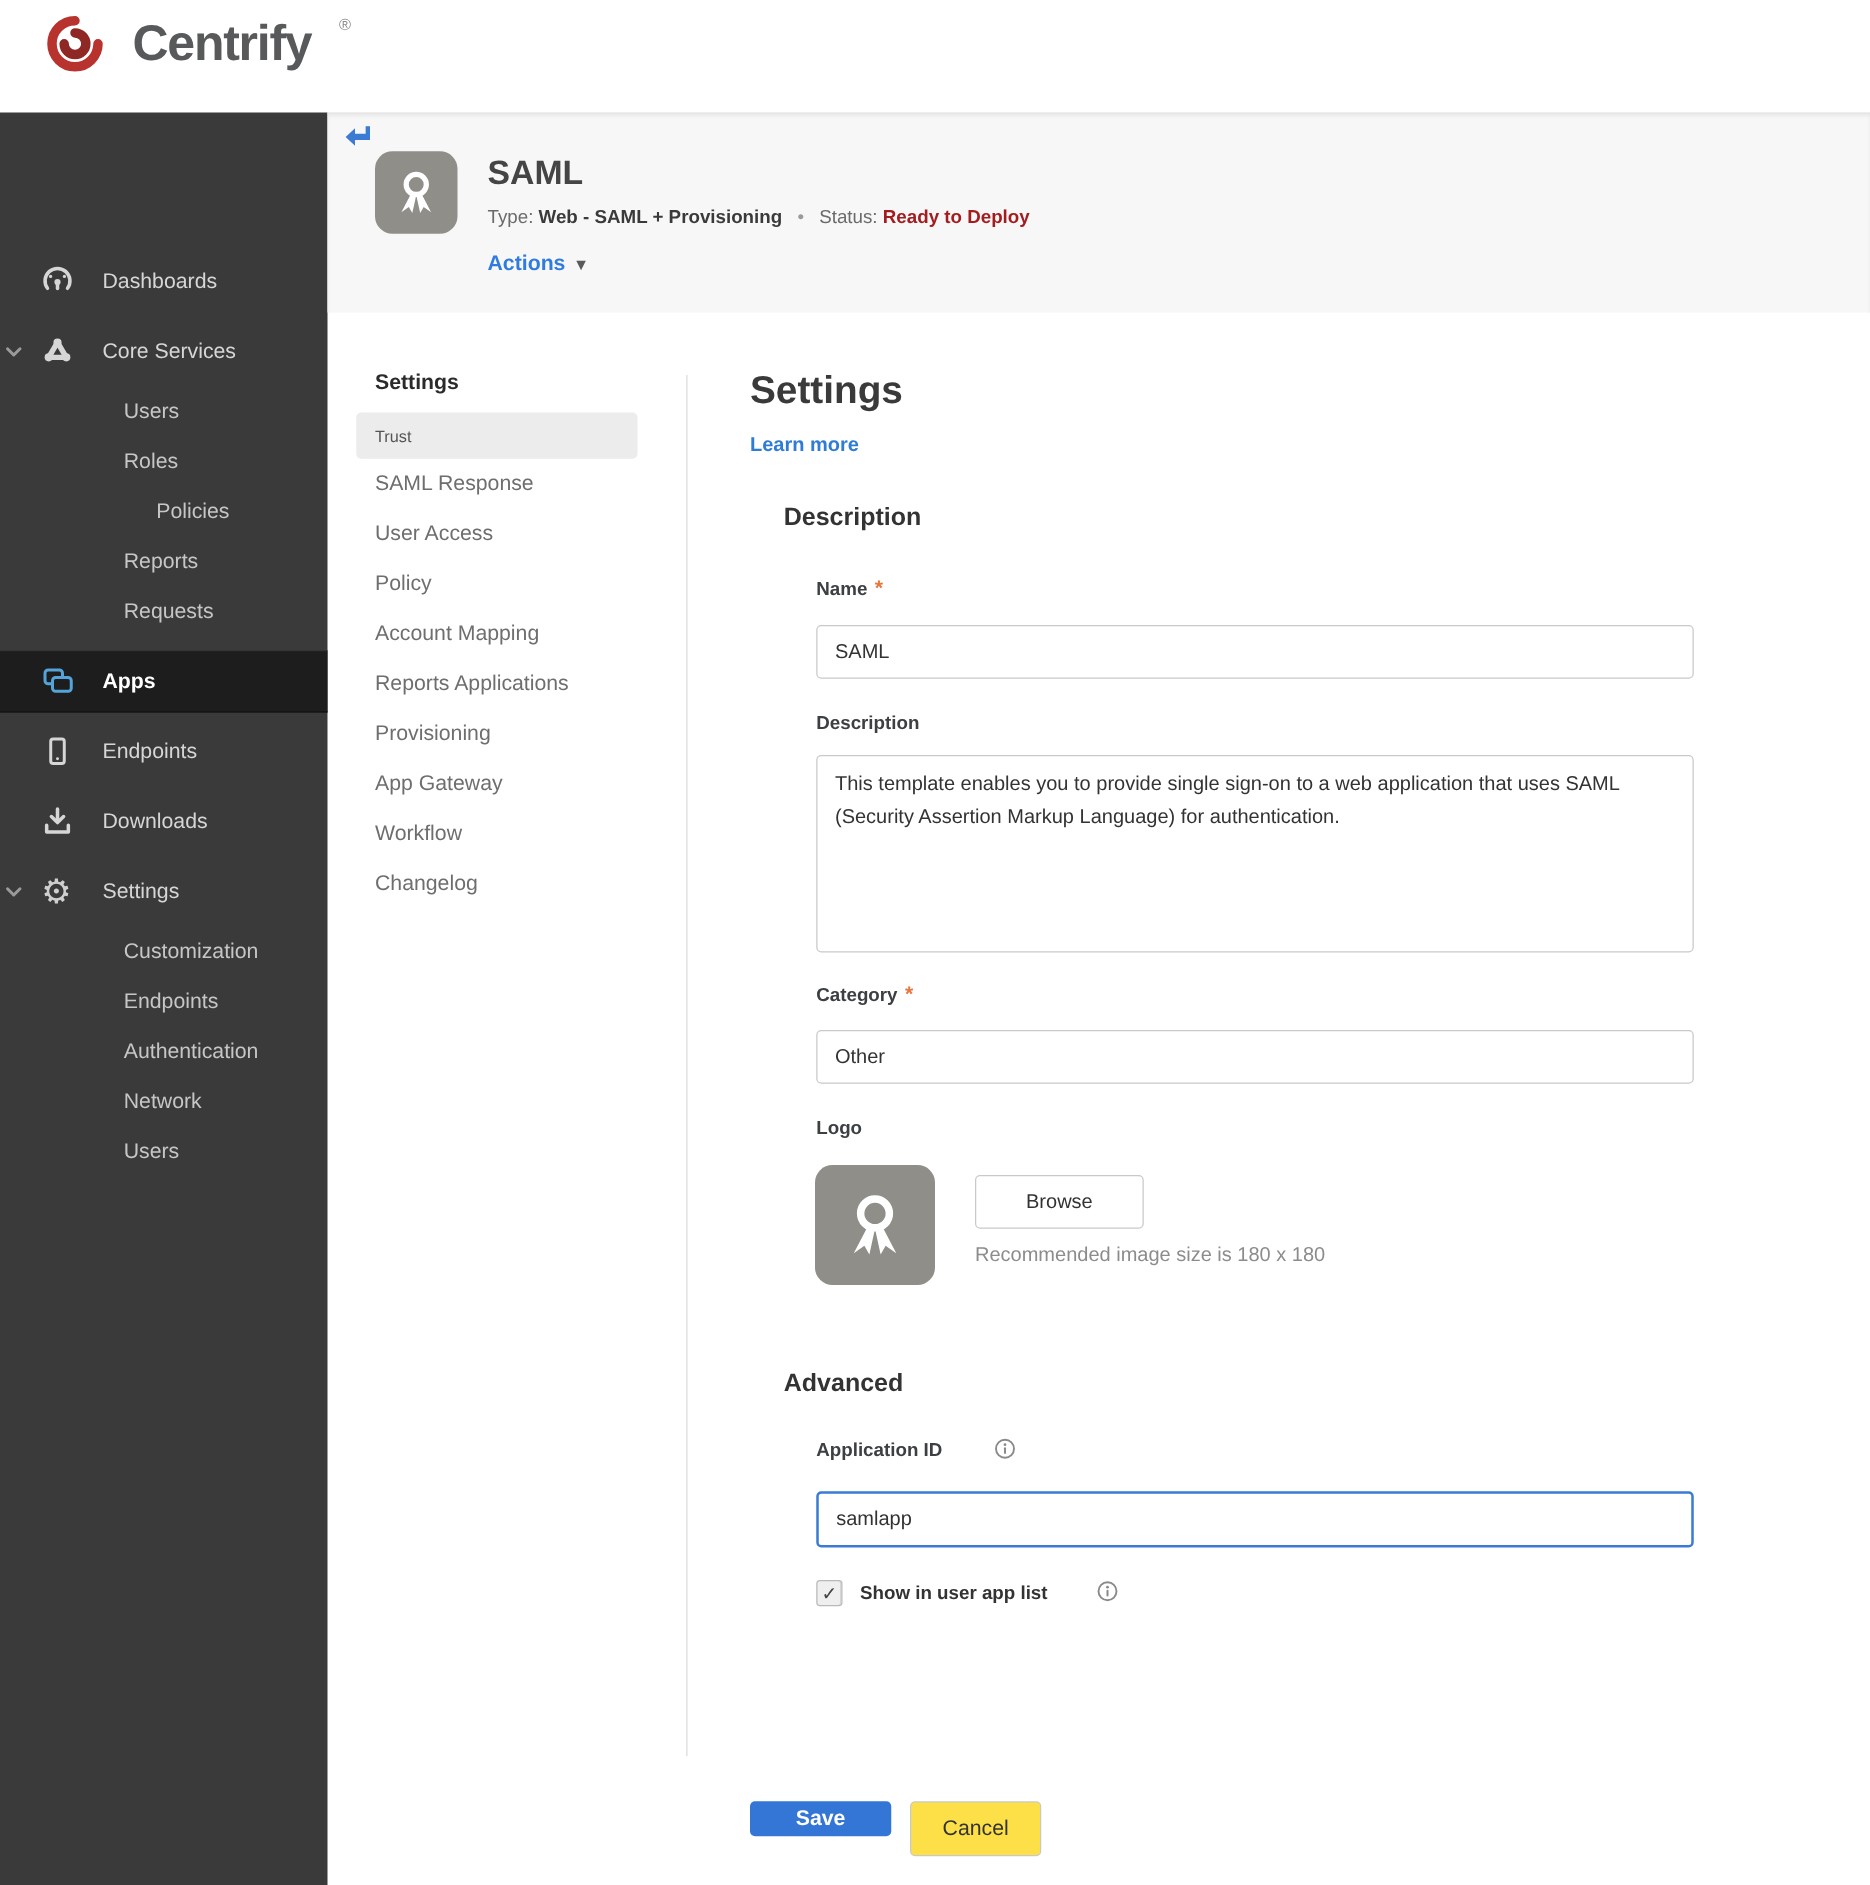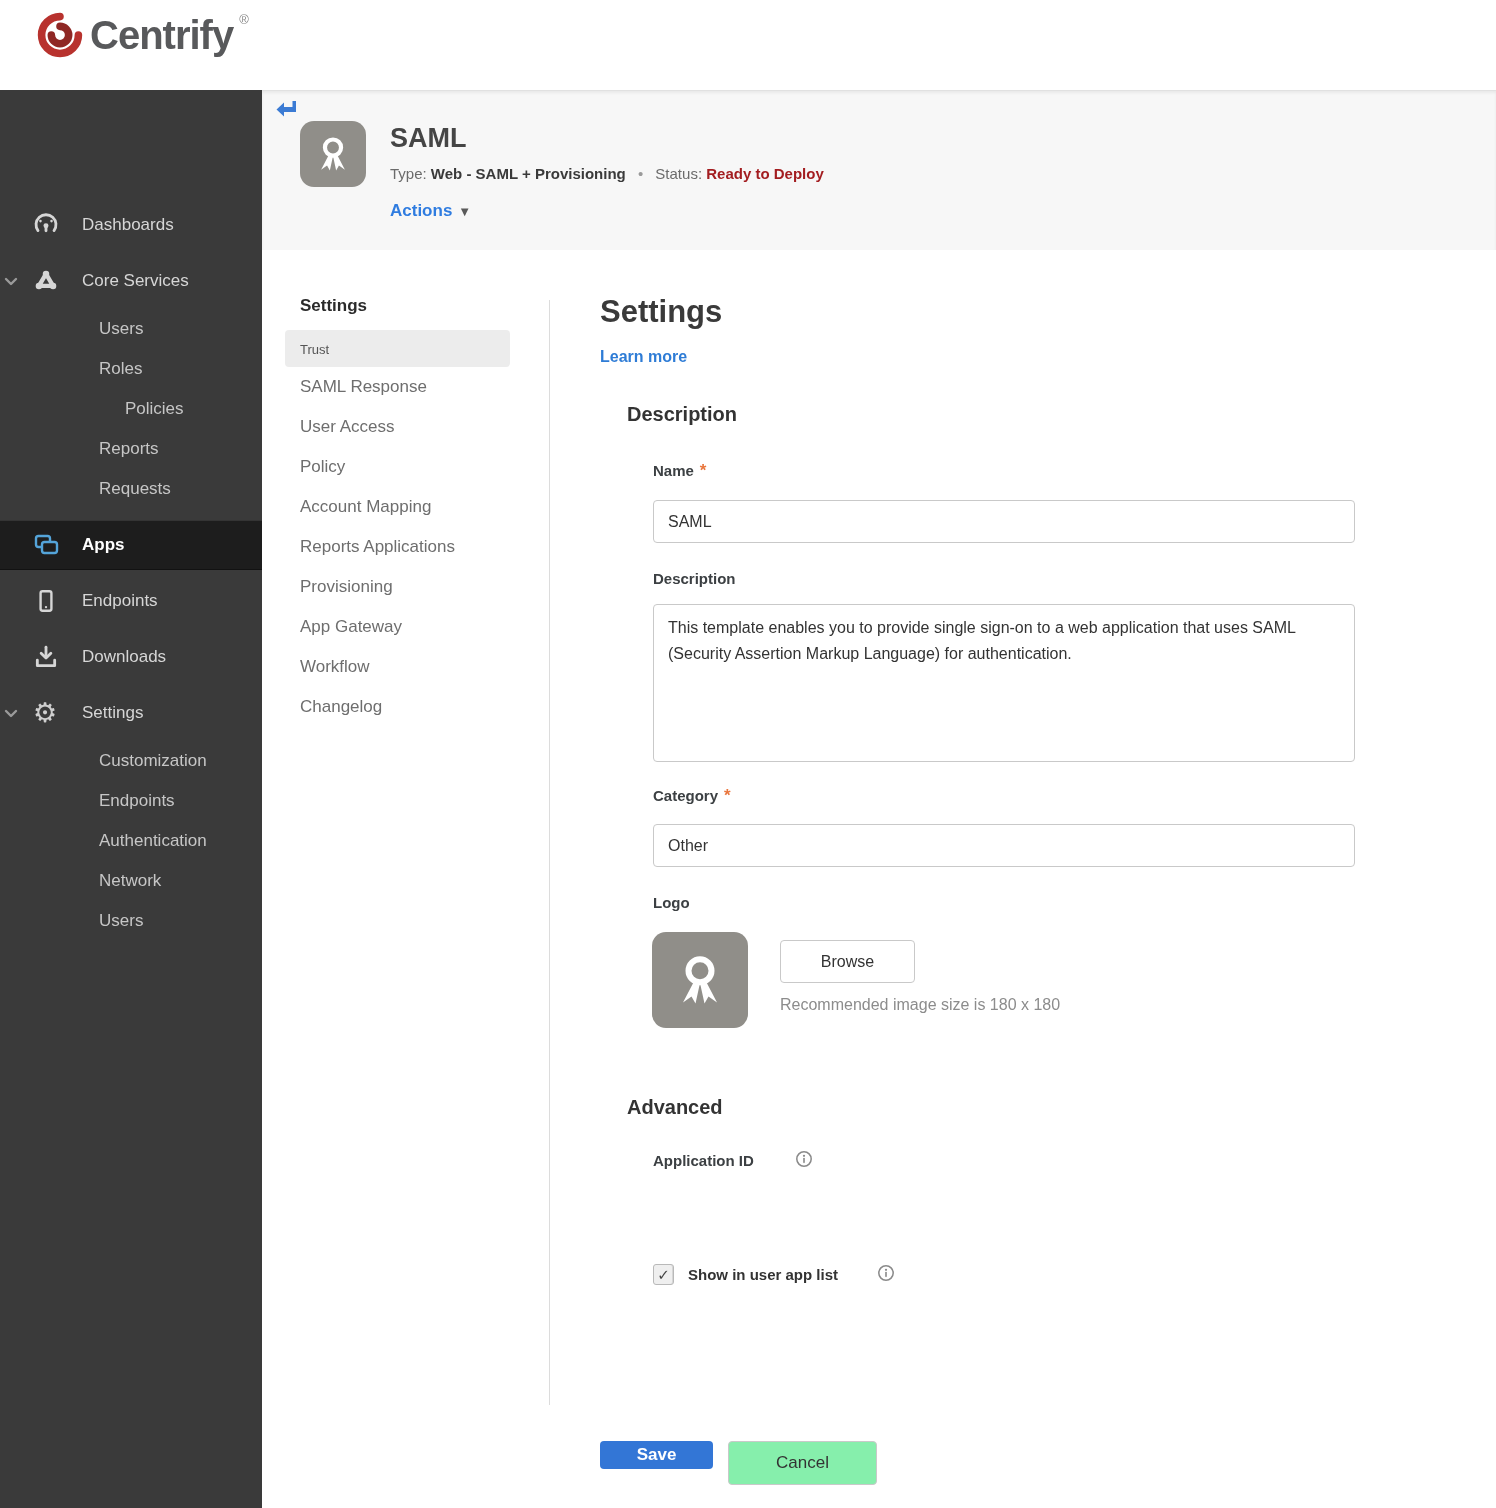--- a/index.html
+++ b/index.html
@@ -2,21 +2,21 @@
 <html><head>
 <meta charset="utf-8">
 <style>
   * { margin:0; padding:0; box-sizing:border-box; }
   html,body { background:#fff; }
   body { font-family:"Liberation Sans","DejaVu Sans",sans-serif; }
   #page { position:relative; width:1496px; height:1508px; background:#fff; overflow:hidden; }
 
   
   #topbar { position:absolute; left:0; top:0; width:1496px; height:90px; background:#fff; }
-  #brand { position:absolute; left:34px; top:9px; display:flex; align-items:center; gap:4px; }
+  #brand { position:absolute; left:34px; top:9px; display:flex; align-items:center; gap:20px; }
   #brand .brand-text { font-size:40px; font-weight:600; color:#58595b; letter-spacing:-1px; }
   #brand .tm { font-size:13px; color:#8a8a8a; vertical-align:top; position:relative; top:-16px; left:2px; font-weight:400; }
 
   
   #sidebar { position:absolute; left:0; top:90px; width:262px; height:1418px; background:#3a3a3a; }
   .nav-row { position:absolute; left:0; width:262px; height:40px; color:#d6d6d6; font-size:17px; font-weight:500; cursor:pointer; }
   .nav-row .lbl { position:absolute; left:82px; top:50%; transform:translateY(-50%); }
   .nav-row .icon { position:absolute; left:33px; top:50%; transform:translateY(-50%); width:26px; height:26px; }
   .nav-row .chev { position:absolute; left:3px; top:50%; transform:translateY(-50%); width:16px; height:16px; }
   .nav-child { position:absolute; left:0; width:262px; height:40px; color:#c6c6c6; font-size:17px; cursor:pointer; }
@@ -55,21 +55,21 @@
   .text-input { position:absolute; left:653px; width:702px; height:43px; border:1px solid #c9c9c9; border-radius:4px; padding:0 14px; font-size:16px; color:#333; background:#fff; font-family:"Liberation Sans","DejaVu Sans",sans-serif; outline:none; }
   #desc-textarea { position:absolute; left:653px; top:604px; width:702px; height:158px; border:1px solid #c9c9c9; border-radius:4px; padding:10px 14px; font-size:16px; line-height:26px; color:#333; resize:none; font-family:"Liberation Sans","DejaVu Sans",sans-serif; outline:none; }
   #appid-input { border:2px solid #3a7bd5; }
   #logo-box { position:absolute; left:652px; top:932px; width:96px; height:96px; background:#908e89; border-radius:14px; display:flex; align-items:center; justify-content:center; }
   #browse-btn { position:absolute; left:780px; top:940px; width:135px; height:43px; background:#fff; border:1px solid #c9c9c9; border-radius:4px; font-size:16px; color:#333; display:flex; align-items:center; justify-content:center; cursor:pointer; }
   #logo-hint { position:absolute; left:780px; top:996px; font-size:16px; color:#8c8c8c; }
   .info-icon { position:absolute; width:18px; height:18px; cursor:pointer; }
   #checkbox { position:absolute; left:653px; top:1264px; width:21px; height:21px; background:#efefef; border:1px solid #b9b9b9; border-radius:3px; display:flex; align-items:center; justify-content:center; font-size:15px; color:#444; cursor:pointer; box-shadow:inset -1px 0 0 rgba(0,0,0,0.10); }
   #checkbox-label { position:absolute; left:688px; top:1266px; font-size:15px; font-weight:700; color:#333; }
   #save-btn { position:absolute; left:600px; top:1441px; width:113px; height:28px; background:#3376d6; border:none; border-radius:4px; color:#fff; font-size:17px; font-weight:700; cursor:pointer; display:flex; align-items:center; justify-content:center; }
-  #cancel-btn { position:absolute; left:728px; top:1441px; width:149px; height:44px; background:#86efac; border:1px solid #c9c9c9; border-radius:4px; color:#333; font-size:17px; cursor:pointer; display:flex; align-items:center; justify-content:center; }
+  #cancel-btn { position:absolute; left:728px; top:1441px; width:105px; height:44px; background:#fde047; border:1px solid #c9c9c9; border-radius:4px; color:#333; font-size:17px; cursor:pointer; display:flex; align-items:center; justify-content:center; }
 </style>
 </head>
 <body>
 
 <div id="page">
 
   <div id="topbar">
     <div id="brand">
       <svg width="52" height="52" viewBox="0 0 48 48">
         <path d="M24 7 a17 17 0 1 0 17 17" fill="none" stroke="#b8322e" stroke-width="7" stroke-linecap="round"></path>
@@ -241,20 +241,21 @@
   <div id="logo-hint">Recommended image size is 180 x 180</div>
 
   <div class="section-h" style="left:627px; top:1096px;">Advanced</div>
 
   <div class="field-label" style="left:653px; top:1152px;">Application ID</div>
   <svg class="info-icon" style="left:795px; top:1150px;" viewBox="0 0 20 20">
     <circle cx="10" cy="10" r="8" fill="none" stroke="#8a8a8a" stroke-width="1.7"></circle>
     <circle cx="10" cy="6.4" r="1.25" fill="#8a8a8a"></circle>
     <rect x="9.1" y="8.6" width="1.8" height="6" rx="0.9" fill="#8a8a8a"></rect>
   </svg>
+  <input id="appid-input" class="text-input" style="top: 1193px; height: 45px;" value="samlapp">
 
   <div id="checkbox">
     <span>✓</span>
   </div>
   <div id="checkbox-label">Show in user app list</div>
   <svg class="info-icon" style="left:877px; top:1264px;" viewBox="0 0 20 20">
     <circle cx="10" cy="10" r="8" fill="none" stroke="#8a8a8a" stroke-width="1.7"></circle>
     <circle cx="10" cy="6.4" r="1.25" fill="#8a8a8a"></circle>
     <rect x="9.1" y="8.6" width="1.8" height="6" rx="0.9" fill="#8a8a8a"></rect>
   </svg>

